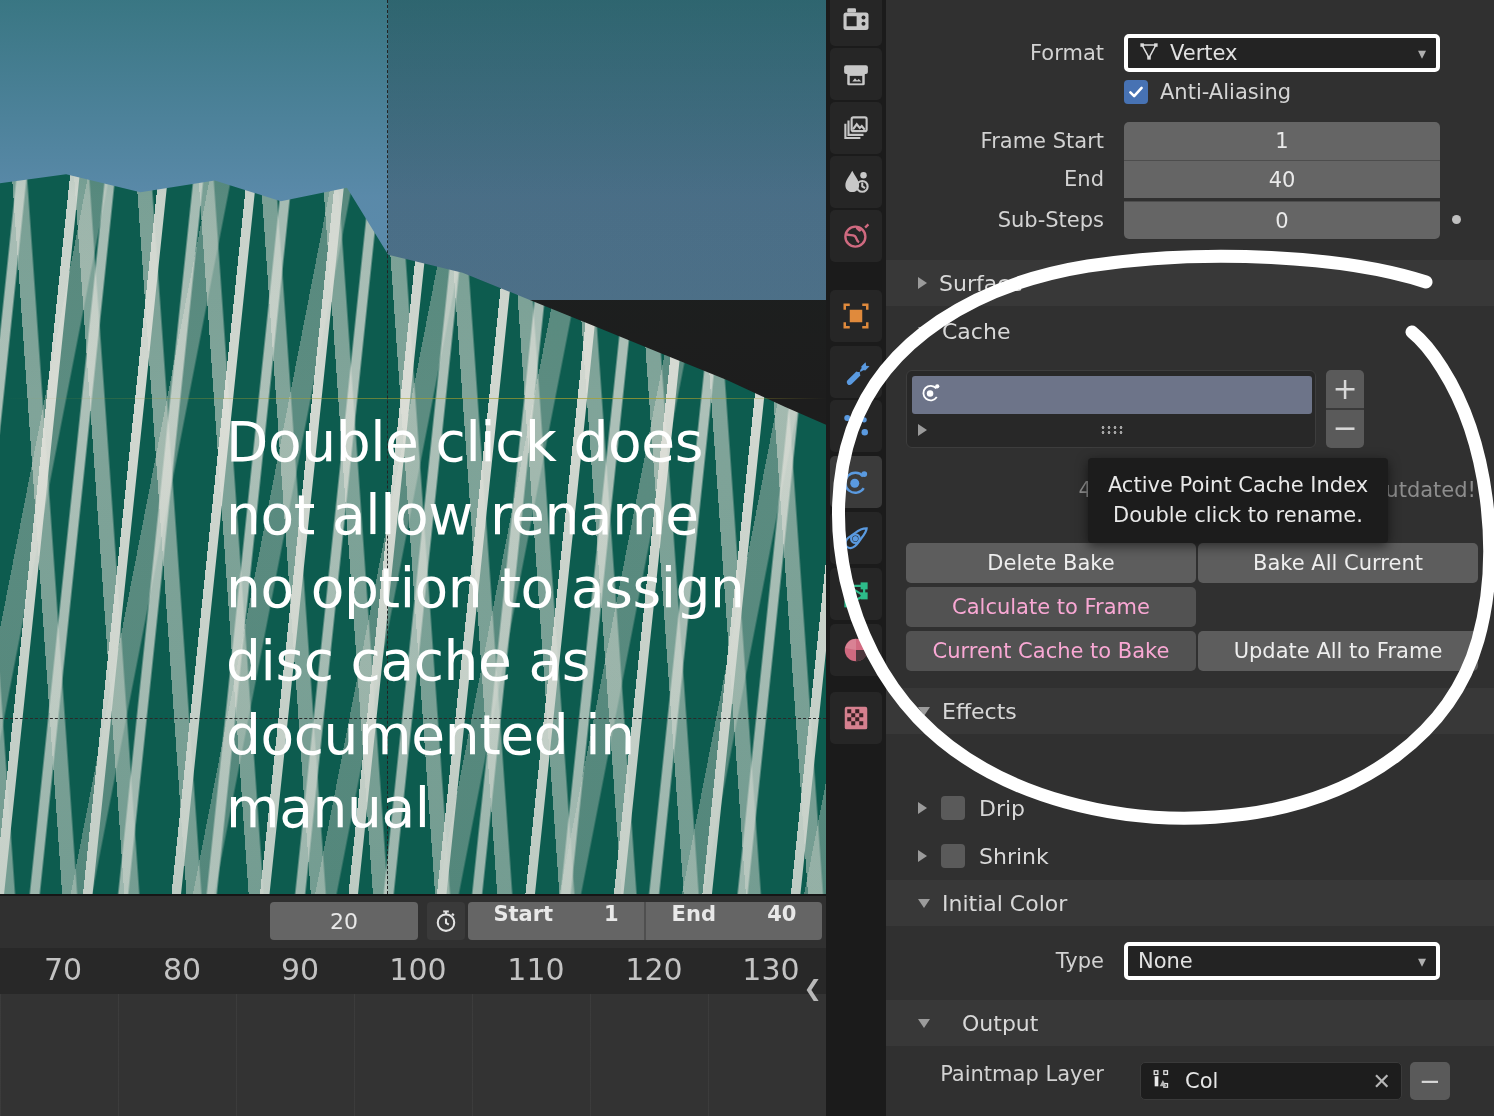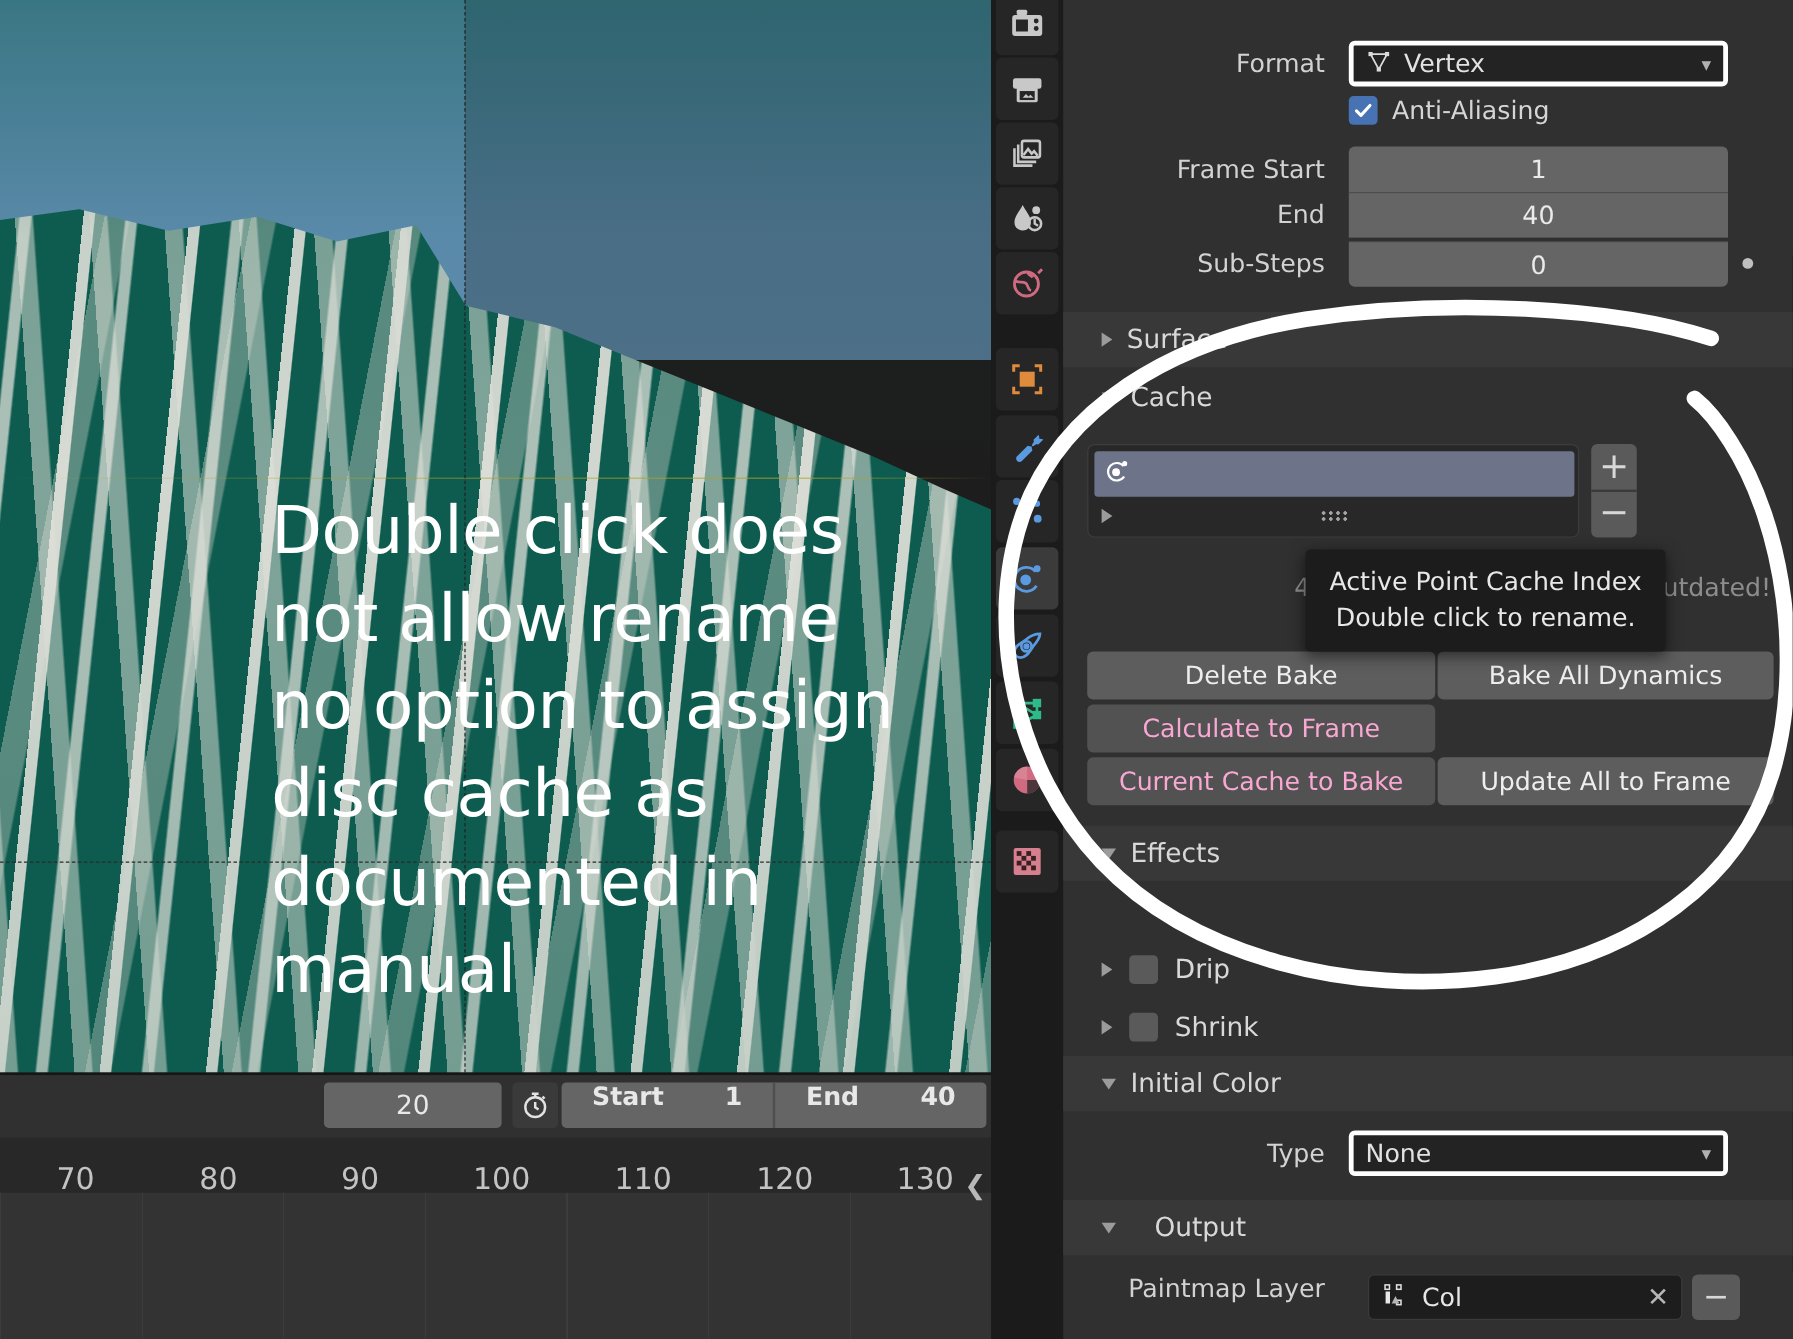--- a/index.html
+++ b/index.html
@@ -100,22 +100,22 @@
   .tl-range .seg {
     flex: 1; display: flex; align-items: flex-start; justify-content: space-around;
     color: #e8e8e8; font-size: 21px; font-weight: bold;
   }
   .tl-range .divider { width: 2px; background: #4f4f4f; }
   .tl-ruler {
     position: absolute; left: 0; top: 52px; width: 826px; height: 46px;
     background: #282828;
   }
   .tl-tick {
-    position: absolute; top: 20px; color: #c3c3c3;
-    font-size: 25px; transform: translateX(-50%);
+    position: absolute; top: 4px; color: #c3c3c3;
+    font-size: 30px; transform: translateX(-50%);
   }
   .tl-body {
     position: absolute; left: 0; top: 98px; width: 826px; height: 124px;
     background: #333333;
     background-image: repeating-linear-gradient(90deg,
       rgba(255,255,255,0.045) 0px, rgba(255,255,255,0.045) 1px,
       rgba(255,255,255,0) 1px, rgba(255,255,255,0) 118px);
   }
   .tl-collapse {
     position: absolute; right: 4px; top: 80px;
@@ -542,21 +542,21 @@
       <div class="pmbtn">+</div>
       <div class="pmbtn bot">−</div>
     </div>
 
     <div class="status-text" style="left:120px; top:478px; width:470px;">40 frames on disk, cache is outdated!</div>
 
     <div class="btn" style="left:20px;  top:543px; width:290px;">Delete Bake</div>
     <div class="btn disabled" style="left:20px; top:587px; width:290px;">Calculate to Frame</div>
     <div class="btn disabled" style="left:20px; top:631px; width:290px;">Current Cache to Bake</div>
 
-    <div class="btn" style="left:312px; top:543px; width:280px;">Bake All Dynamics</div>
+    <div class="btn" style="left:312px; top:543px; width:280px;">Bake All Current</div>
     <div class="btn" style="left:312px; top:631px; width:280px;">Update All to Frame</div>
 
     <div class="tooltip" style="left:202px; top:458px; width:300px;">
       <div>Active Point Cache Index</div>
       <div>Double click to rename.</div>
     </div>
 
     <div class="panel-header shaded" style="top:688px;">
       <span class="tri down"></span>
       <span>Effects</span>

